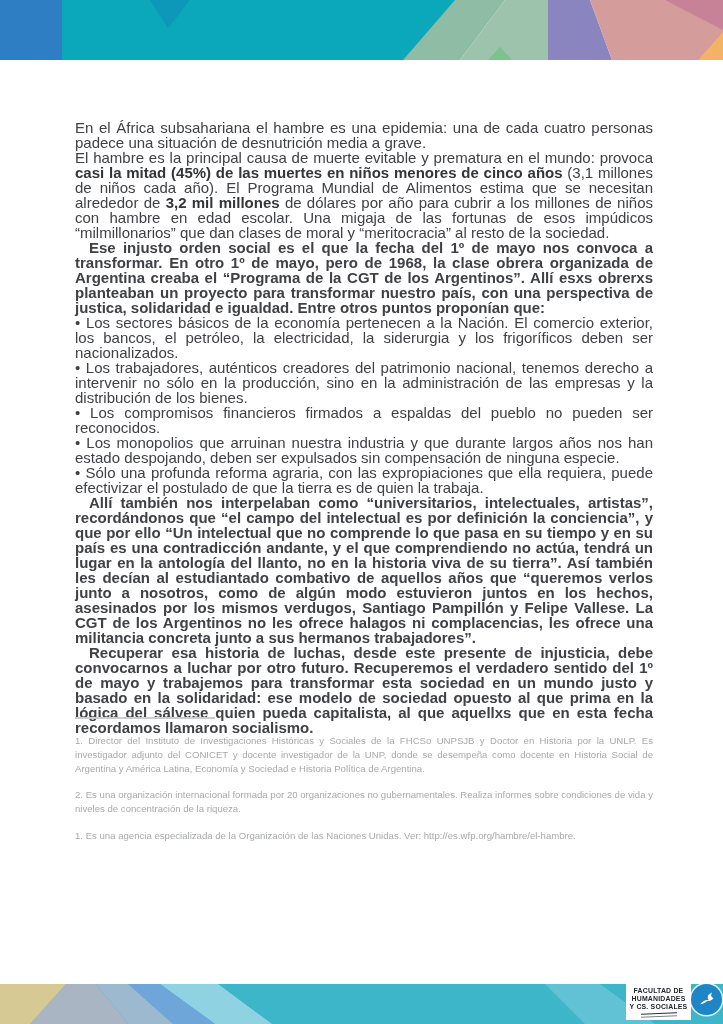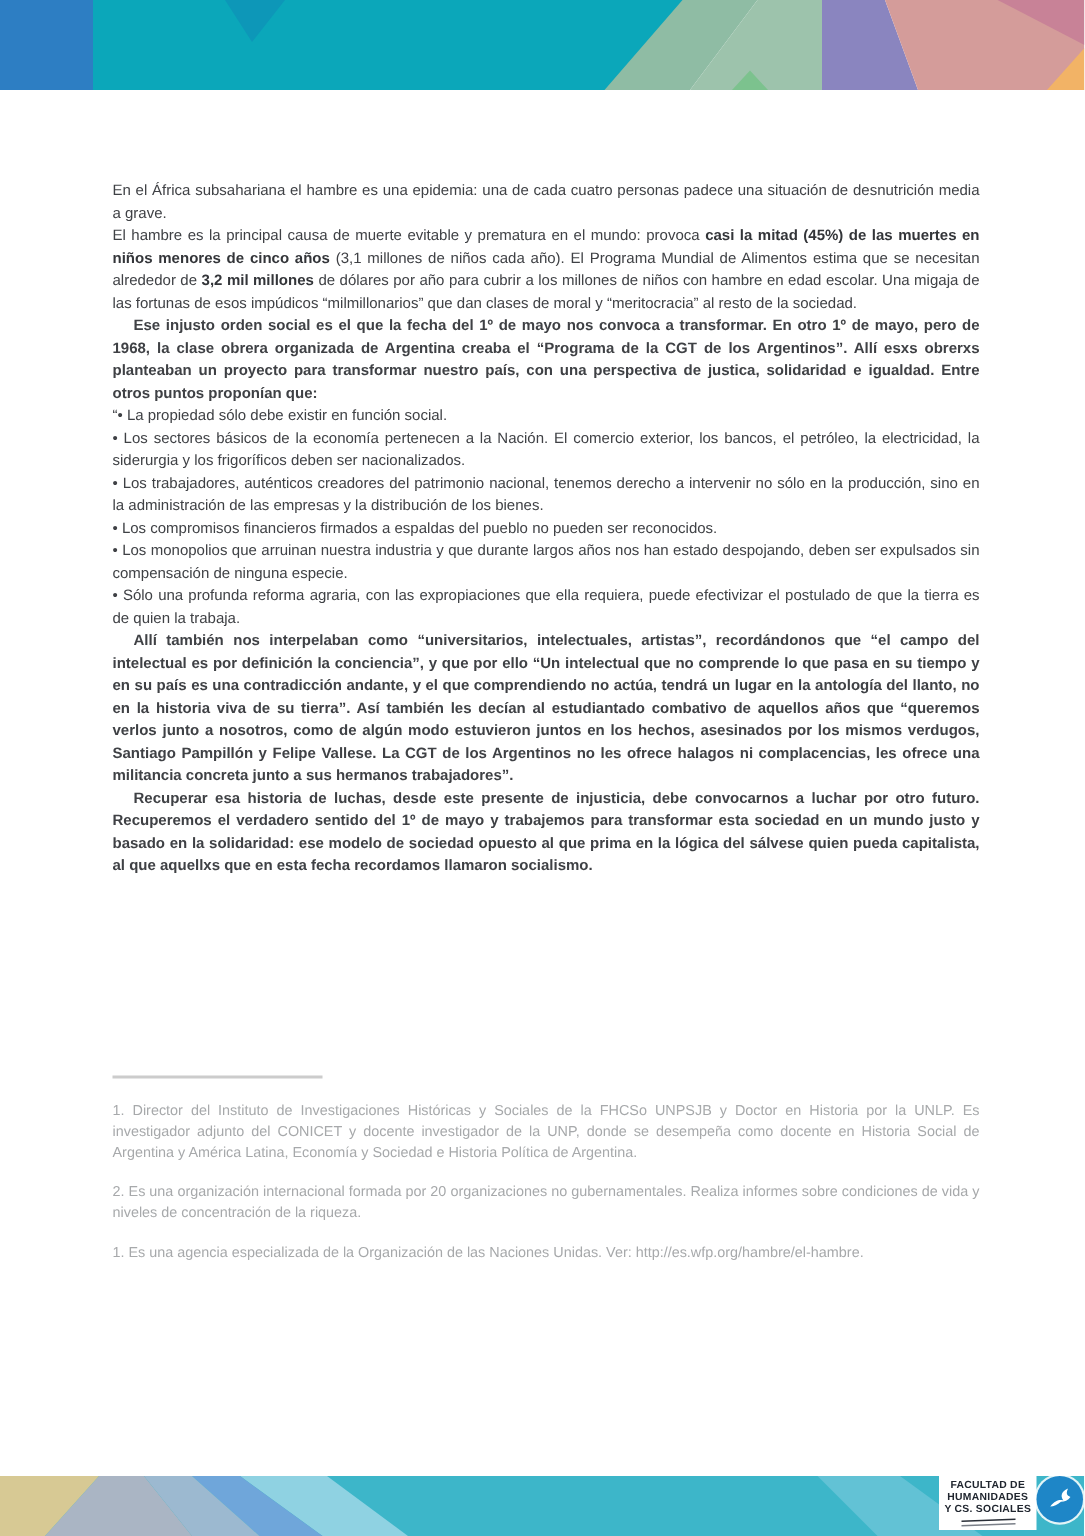--- a/index.html
+++ b/index.html
@@ -5,21 +5,21 @@
   html,body { margin:0; padding:0; background:#ffffff; }
   .page {
     position:relative; width:723px; height:1024px; background:#ffffff;
     overflow:hidden; font-family:"Liberation Sans", sans-serif;
   }
   .banner-top { position:absolute; top:0; left:0; display:block; }
   .footer-band { position:absolute; top:984px; left:0; display:block; }
 
   .content {
     position:absolute; left:75px; top:120px; width:578px;
-    color:#3f4145; font-size:10px; line-height:15px; text-align:justify;
+    color:#3f4145; font-size:15px; line-height:15px; text-align:justify;
   }
   .content p { margin:0; }
   .content p.indent { text-indent:14px;font-weight:bold; }
   .content strong { font-weight:bold; color:#333539; }
 
   .fn-rule {
     position:absolute; left:75px; top:717px; width:140px; height:1.5px;
     background:#cccccc;
   }
   .footnotes {
@@ -64,21 +64,20 @@
     <polygon points="548,0 590,0 612,60 548,60" fill="#8a85bf"></polygon>
     <polygon points="590,0 723,0 723,60 612,60" fill="#d49c9a"></polygon>
     <polygon points="665,0 723,0 723,30" fill="#c88297"></polygon>
     <polygon points="698,60 723,32 723,60" fill="#f2b366"></polygon>
   </svg>
 
   <main class="content">
     <p>En el África subsahariana el hambre es una epidemia: una de cada cuatro personas padece una situación de desnutrición media a grave.</p>
     <p><span>El hambre es la principal causa de muerte evitable y prematura en el mundo: provoca </span><strong>casi la mitad (45%) de las muertes en niños menores de cinco años</strong><span> (3,1 millones de niños cada año). El Programa Mundial de Alimentos estima que se necesitan alrededor de </span><strong>3,2 mil millones</strong><span> de dólares por año para cubrir a los millones de niños con hambre en edad escolar. Una migaja de las fortunas de esos impúdicos “milmillonarios” que dan clases de moral y “meritocracia” al resto de la sociedad.</span></p>
     <p class="indent">Ese injusto orden social es el que la fecha del 1º de mayo nos convoca a transformar. En otro 1º de mayo, pero de 1968, la clase obrera organizada de Argentina creaba el “Programa de la CGT de los Argentinos”. Allí esxs obrerxs planteaban un proyecto para transformar nuestro país, con una perspectiva de justica, solidaridad e igualdad. Entre otros puntos proponían que:</p>
-    <p>“• La propiedad sólo debe existir en función social.</p>
     <p>• Los sectores básicos de la economía pertenecen a la Nación. El comercio exterior, los bancos, el petróleo, la electricidad, la siderurgia y los frigoríficos deben ser nacionalizados.</p>
     <p>• Los trabajadores, auténticos creadores del patrimonio nacional, tenemos derecho a intervenir no sólo en la producción, sino en la administración de las empresas y la distribución de los bienes.</p>
     <p>• Los compromisos financieros firmados a espaldas del pueblo no pueden ser reconocidos.</p>
     <p>• Los monopolios que arruinan nuestra industria y que durante largos años nos han estado despojando, deben ser expulsados sin compensación de ninguna especie.</p>
     <p>• Sólo una profunda reforma agraria, con las expropiaciones que ella requiera, puede efectivizar el postulado de que la tierra es de quien la trabaja.</p>
     <p class="indent">Allí también nos interpelaban como “universitarios, intelectuales, artistas”, recordándonos que “el campo del intelectual es por definición la conciencia”, y que por ello “Un intelectual que no comprende lo que pasa en su tiempo y en su país es una contradicción andante, y el que comprendiendo no actúa, tendrá un lugar en la antología del llanto, no en la historia viva de su tierra”. Así también les decían al estudiantado combativo de aquellos años que “queremos verlos junto a nosotros, como de algún modo estuvieron juntos en los hechos, asesinados por los mismos verdugos, Santiago Pampillón y Felipe Vallese. La CGT de los Argentinos no les ofrece halagos ni complacencias, les ofrece una militancia concreta junto a sus hermanos trabajadores”.</p>
     <p class="indent">Recuperar esa historia de luchas, desde este presente de injusticia, debe convocarnos a luchar por otro futuro. Recuperemos el verdadero sentido del 1º de mayo y trabajemos para transformar esta sociedad en un mundo justo y basado en la solidaridad: ese modelo de sociedad opuesto al que prima en la lógica del sálvese quien pueda capitalista, al que aquellxs que en esta fecha recordamos llamaron socialismo.</p>
   </main>
 
   <div class="fn-rule"></div>

